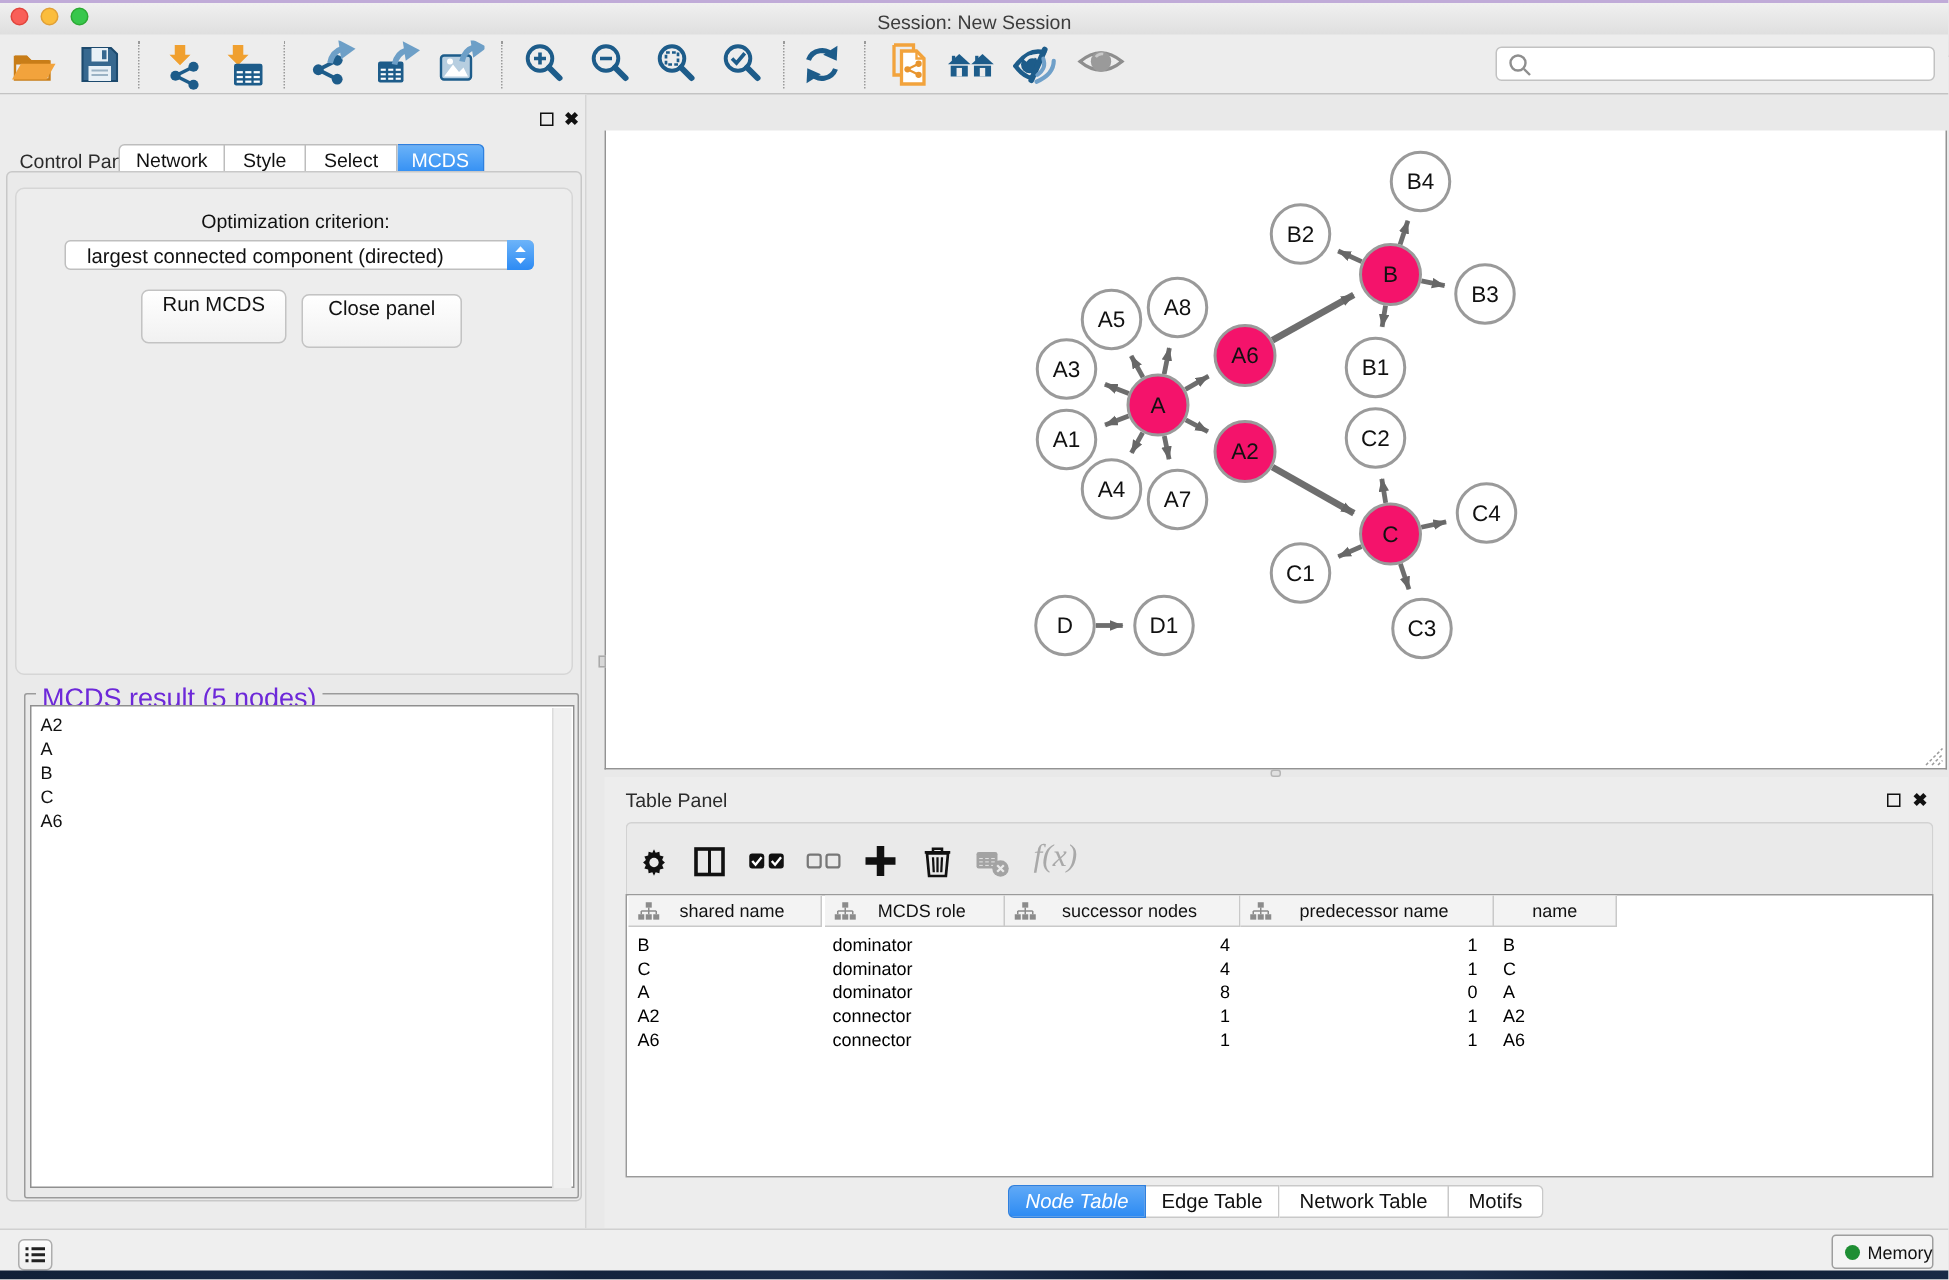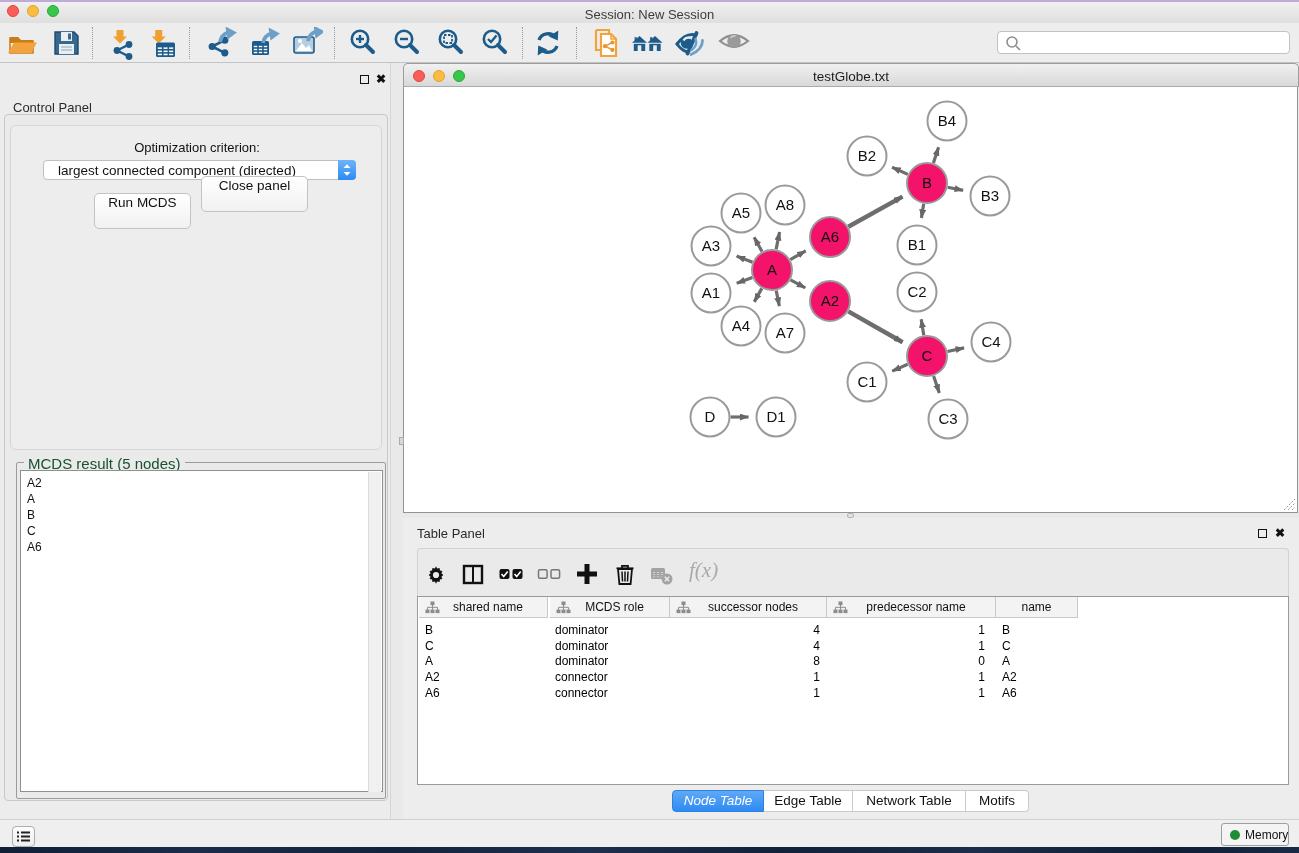--- a/index.html
+++ b/index.html
@@ -32,21 +32,21 @@
 #cp-outer { left:4px; top:51px; width:384px; height:687px; border:1px solid #c8c8c8; border-radius:4px; background:#eaeaea; }
 #cp-inner { left:5px; top:10px; width:372px; height:325px; border:1px solid #d6d6d6; border-radius:6px; background:#ededed; }
 #optlabel { left:0; top:14px; width:372px; text-align:center; font-size:13px; color:#111; }
 #dropdown { position:absolute; left:32px; top:34px; width:313px; height:20px; background:#fff; border:1px solid #bfbfbf; border-radius:4px;padding-left:33px; }
 #dropdown .txt { position:absolute; left:14px; top:2px; font-size:13.5px; color:#111; }
 #dropdown .spin { position:absolute; right:-1px; top:-1px; width:18px; height:20px; border-radius:0 4px 4px 0;
   background:linear-gradient(#6db4f9,#2d8bf4); }
 .btn { position:absolute; height:36px; background:linear-gradient(#ffffff,#f1f1f1); border:1px solid #c3c3c3;
   border-radius:5px; font-size:13.5px; color:#111; text-align:center; line-height:18px; }
 #mcdsgroup { left:11px; top:347px; width:370px; height:337px; border:1px solid #9b9b9b; border-radius:2px; }
-#mcdsgroup .glabel { position:absolute; left:7px; top:-8px; background:#eaeaea; padding:0 4px; font-size:15px; color:#14532d; }
+#mcdsgroup .glabel { position:absolute; left:7px; top:-8px; background:#eaeaea; padding:0 4px; font-size:18px; color:#6d28d9; }
 #mcdslist { position:absolute; left:3px; top:7px; width:363px; height:322px; background:#fff; border:1px solid #8f8f8f; }
 #mcdslist .item { position:absolute; left:6px; font-size:12px; color:#111; }
 #mcdsscroll { position:absolute; right:1px; top:1px; width:13px; height:320px; background:#f0f0f0; border-left:1px solid #dcdcdc; }
 
 #netwin { left:403px; top:63px; width:896px; height:450px; }
 #nettitle { position:absolute; left:0; top:0; width:896px; height:24px; border-radius:5px 5px 0 0;
   background:linear-gradient(#f1f1f1,#d8d8d8); border:1px solid #9c9c9c; border-bottom:1px solid #ababab; }
 #nettitle .tl { position:absolute; top:6px; width:12px; height:12px; border-radius:50%; }
 #nettitle .t { position:absolute; left:0; top:5px; width:100%; text-align:center; font-size:13.5px; color:#1d1d1d; }
 #netcanvas { position:absolute; left:0; top:24px; width:895px; height:426px; background:#fff;
@@ -222,53 +222,53 @@
       <svg width="20" height="20" style="position:absolute;left:6px;top:2px" viewBox="0 0 20 20">
         <circle cx="8" cy="8" r="5" fill="none" stroke="#8e8e8e" stroke-width="1.6"></circle>
         <line x1="12" y1="12" x2="16" y2="16" stroke="#8e8e8e" stroke-width="1.6"></line>
       </svg>
     </div>
 </div>
 <div id="cpanel" class="abs">
   <div class="title">Control Panel</div>
   <div class="wbtn-sq" style="left:360px; top:12px;"></div>
   <div class="wbtn-x" style="left:376px; top:11px;">✖</div>
+  <div class="tabstrip" style="left:79px; top:33px;">
+    <div class="tab first" style="width:71px;">Network</div>
+    <div class="tab" style="width:54px;">Style</div>
+    <div class="tab" style="width:61px;">Select</div>
+    <div class="tab sel last" style="width:58px;">MCDS</div>
+  </div>
   <div id="cp-outer" class="abs">
     <div id="cp-inner" class="abs">
       <div id="optlabel" class="abs">Optimization criterion:</div>
       <div id="dropdown">
         <div class="txt">largest connected component (directed)</div>
         <div class="spin"><svg width="18" height="20" viewBox="0 0 18 20">
               <path d="M5.5 8 L9 4.2 L12.5 8 Z" fill="#fff"></path>
               <path d="M5.5 12 L9 15.8 L12.5 12 Z" fill="#fff"></path>
             </svg></div>
       </div>
       <div class="btn" style="left:83px; top:67px; width:97px;">Run MCDS</div>
-      <div class="btn" style="left:190px; top:50px; width:107px;">Close panel</div>
+      <div class="btn" style="left:190px; top:70px; width:107px;">Close panel</div>
     </div>
     <div id="mcdsgroup" class="abs">
       <div class="glabel">MCDS result (5 nodes)</div>
       <div id="mcdslist">
         <div class="item" style="top:5px;">A2</div>
         <div class="item" style="top:21px;">A</div>
         <div class="item" style="top:37px;">B</div>
         <div class="item" style="top:53px;">C</div>
         <div class="item" style="top:69px;">A6</div>
         <div id="mcdsscroll"></div>
       </div>
     </div>
   </div>
 </div>
 <div id="netwin" class="abs">
-  <div id="nettitle">
-    <div class="tl" style="left:9px; background:#f95f58; border:1px solid #e1443c;"></div>
-    <div class="tl" style="left:29px; background:#fbbd3d; border:1px solid #e1a036;"></div>
-    <div class="tl" style="left:49px; background:#38c74c; border:1px solid #2ca934;"></div>
-    <div class="t">testGlobe.txt</div>
-  </div>
   <div id="netcanvas">
     <svg width="893" height="424" viewBox="0 0 893 424">
       <defs>
           <marker id="arw" markerWidth="10" markerHeight="8" refX="8.5" refY="3.5" orient="auto" markerUnits="userSpaceOnUse">
             <path d="M0,0 L9,3.5 L0,7 Z" fill="#676767"></path>
           </marker>
         </defs>
       <line x1="358.0" y1="164.6" x2="350.1" y2="150.2" stroke="#6e6e6e" stroke-width="3.2" marker-end="url(#arw)"></line>
 <line x1="372.1" y1="162.4" x2="375.6" y2="145.0" stroke="#6e6e6e" stroke-width="3.2" marker-end="url(#arw)"></line>
 <line x1="348.5" y1="175.3" x2="332.6" y2="169.1" stroke="#6e6e6e" stroke-width="3.2" marker-end="url(#arw)"></line>

